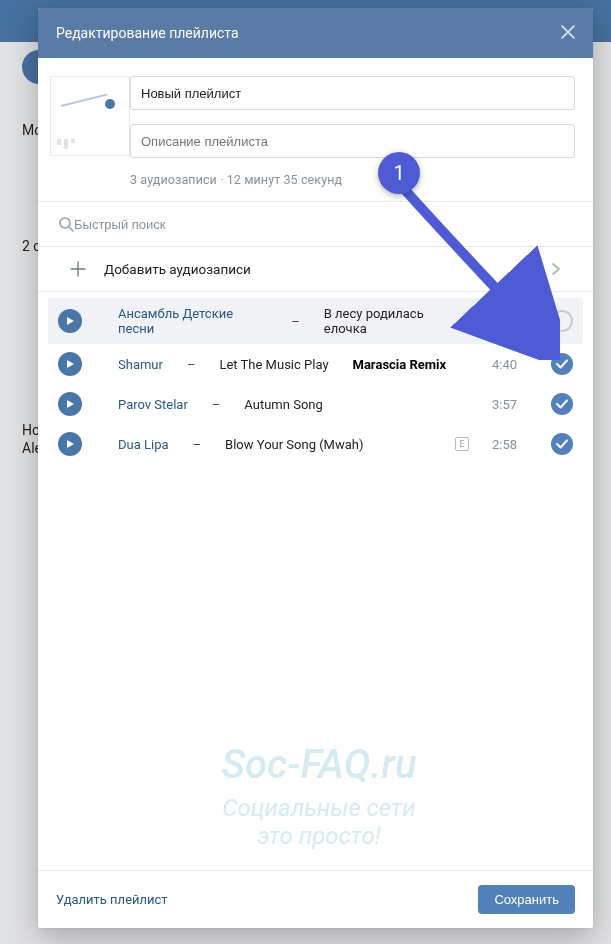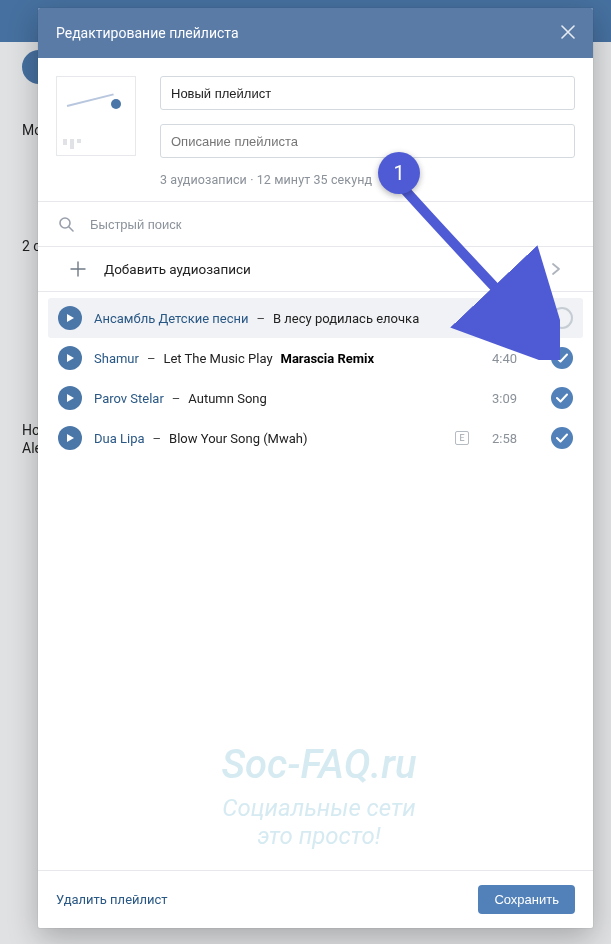--- a/index.html
+++ b/index.html
@@ -40,41 +40,41 @@
       overflow: hidden;
     }
     .modal-header {
       height: 50px; background: #5b7ba7; color: #fff;
       display: flex; align-items: center; padding: 0 18px;
       font-size: 14px;
     }
     .modal-header .title { flex: 1; }
     .modal-header .close { cursor: pointer; opacity: .85; }
     .section-top {
-      padding: 18px 18px 14px 18px;
-      display: flex; gap: 24px;
+      padding: 18px 18px 14px 12px;
+      display: flex; gap: 0;
     }
     .cover {
       width: 80px; height: 80px; background: #fff;
       border: 1px solid #e7e8ec; position: relative;
     }
     .cover-dot { position: absolute; top: 22px; right: 14px; width: 10px; height: 10px; border-radius: 50%; background: #4a76a8; }
     .cover-line { position: absolute; top: 28px; left: 10px; width: 48px; height: 2px; background: #b8c7de; transform: rotate(-14deg); transform-origin: left center;}
     .cover-bars { position: absolute; bottom: 6px; left: 6px; display: flex; gap: 3px; }
     .cover-bars span { display: block; width: 4px; background: #e0e2e6; }
     .cover-bars span:nth-child(1){height:6px} .cover-bars span:nth-child(2){height:10px} .cover-bars span:nth-child(3){height:4px}
     .inputs { flex: 1; display: flex; flex-direction: column; gap: 14px; }
     .text-input {
       width: 100%; height: 34px; border: 1px solid #d3d9de; border-radius: 3px;
       padding: 0 10px; font-size: 13px; color: #222; outline: none;
     }
     .meta-line { color: #8a9199; font-size: 12.5px; letter-spacing: .1px; }
     .divider { height: 1px; background: #e7e8ec; }
     .search-row {
-      display: flex; align-items: center; gap: 16px;
+      display: flex; align-items: center; gap: 0;
       padding: 14px 20px;
     }
     .search-row input {
       border: none; outline: none; font-size: 13px; flex: 1; color: #222;
     }
     .search-row input::placeholder { color: #8a9199; }
     .icon-muted { color: #828a99; }
     .add-row {
       display: flex; align-items: center; padding: 14px 32px; gap: 18px;
       cursor: pointer;
@@ -85,21 +85,21 @@
       display: flex; align-items: center; gap: 12px;
       padding: 8px 10px; border-radius: 3px;
       font-size: 13px;
     }
     .track.highlight { background: #f0f2f5; }
     .play-btn {
       width: 24px; height: 24px; border-radius: 50%; background: #4a76a8;
       display: flex; align-items: center; justify-content: center; cursor: pointer; flex-shrink: 0;
     }
     .play-btn svg { fill: #fff; }
-    .track-content { flex: 1; min-width: 0; display: flex; align-items: center; gap: 8px; }
+    .track-content { flex: 1; min-width: 0; display: flex; align-items: center; gap: 24px; margin-left: 24px; }
     .artist { color: #2a5885; cursor: pointer; }
     .dash { color: #444; }
     .song { color: #222; }
     .remix { color: #000000; font-weight: bold; }
     .explicit {
       width: 14px; height: 14px; border: 1px solid #b5bbc3; border-radius: 2px;
       color: #9ca2ab; font-size: 9px; line-height: 12px; text-align: center; flex-shrink: 0;
     }
     .duration { color: #8a9199; font-size: 13px; width: 36px; text-align: right; }
     .progress-line { position: relative; height: 2px; background: #4a76a8; width: 40px; margin-left: auto; }
@@ -255,21 +255,21 @@
         <div class="play-btn">
           <svg width="10" height="10" viewBox="0 0 10 10">
             <path d="M2 1 L9 5 L2 9 Z"></path>
           </svg>
         </div>
         <div class="track-content">
           <span class="artist">Parov Stelar</span>
           <span class="dash">–</span>
           <span class="song">Autumn Song</span>
         </div>
-        <div class="duration">3:09</div>
+        <div class="duration">3:57</div>
         <div style="width: 10px;"></div>
         <div class="checkmark">
           <svg width="12" height="10" viewBox="0 0 12 10">
             <path d="M1 5 L4.5 8.5 L11 1.5" fill="none" stroke-width="2" stroke-linecap="round" stroke-linejoin="round"></path>
           </svg>
         </div>
       </div>
       <div class="track">
         <div class="play-btn">
           <svg width="10" height="10" viewBox="0 0 10 10">

